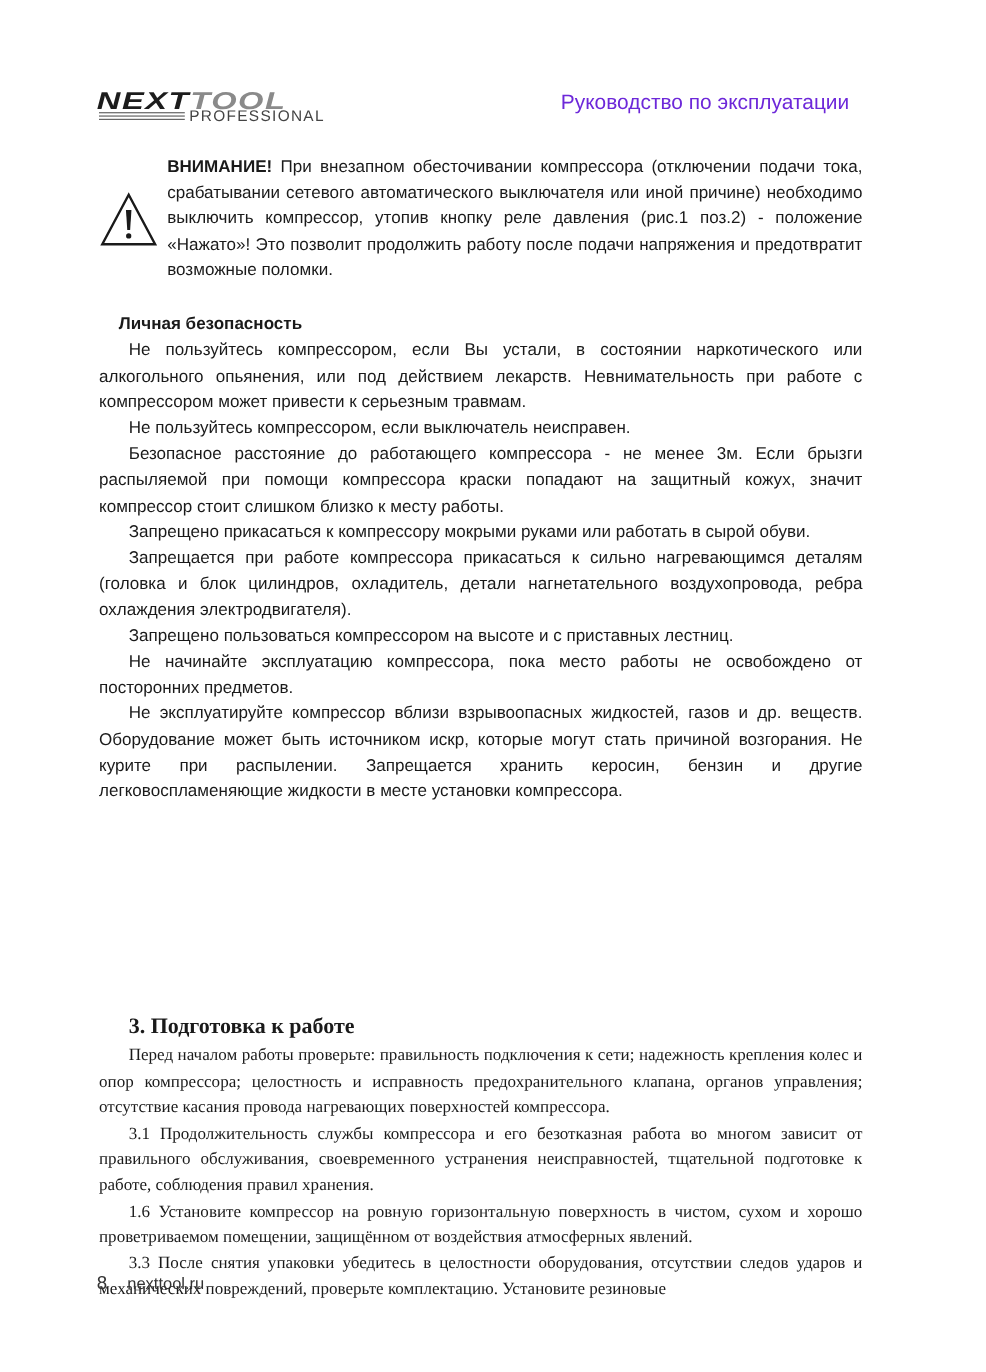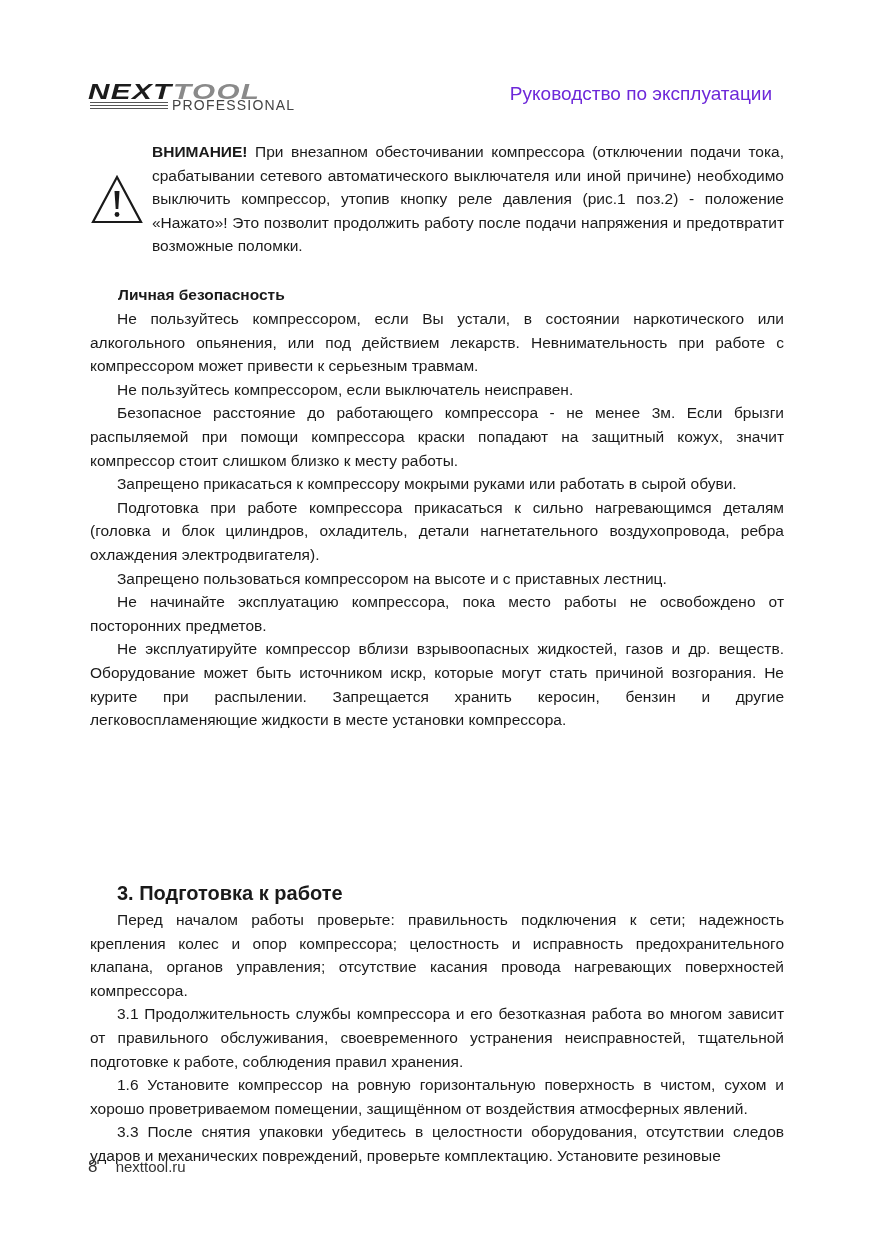--- a/index.html
+++ b/index.html
@@ -38,23 +38,23 @@
   }
   .warning { position: absolute; left: 90px; top: 140px; width: 694px; height: 125px; }
   .warning-icon { position: absolute; left: 0; top: 34px; width: 54px; height: 52px; }
   .warning-text {
     position: absolute; left: 62px; top: 0; width: 632px;
     font-size: 15.5px; line-height: 23.6px; text-align: justify; margin: 0;
   }
   .warning-text b { font-weight: bold; }
   .section-personal { position: absolute; left: 90px; top: 283px; width: 694px; }
   .subheading {
-    font-size: 15.5px; font-weight: bold; margin: 0 0 0 28px; line-height: 24px;
+    font-size: 15.5px; font-weight: bold; margin: 0 0 0 18px; line-height: 24px;
   }
-  .section-prep { position: absolute; left: 90px; top: 880px; width: 694px; }
+  .section-prep { position: absolute; left: 90px; top: 920px; width: 694px; font-family: Liberation Serif, serif; }
   .h2 { font-size: 20px; font-weight: bold; margin: 0 0 2px 27px; line-height: 26px; }
   .footer { position: absolute; left: 88px; top: 1157px; font-size: 15px; color: #333; }
   .footer .page-num { font-size: 17px; margin-right: 14px; }
   .footer .site { font-size: 15px; margin-top: 16px; }
 </style>
 </head>
 <body>
 
 <div class="header">
   <div class="logo">
@@ -78,21 +78,21 @@
   </svg>
   <p class="warning-text"><b>ВНИМАНИЕ!</b><span> При внезапном обесточивании компрессора (отключении подачи тока, срабатывании сетевого автоматического выключателя или иной причине) необходимо выключить компрессор, утопив кнопку реле давления (рис.1 поз.2) - положение «Нажато»! Это позволит продолжить работу после подачи напряжения и предотвратит возможные поломки.</span></p>
 </div>
 
 <div class="section-personal">
   <p class="subheading">Личная безопасность</p>
   <p class="p">Не пользуйтесь компрессором, если Вы устали, в состоянии наркотического или алкогольного опьянения, или под действием лекарств. Невнимательность при работе с компрессором может привести к серьезным травмам.</p>
   <p class="p">Не пользуйтесь компрессором, если выключатель неисправен.</p>
   <p class="p">Безопасное расстояние до работающего компрессора - не менее 3м. Если брызги распыляемой при помощи компрессора краски попадают на защитный кожух, значит компрессор стоит слишком близко к месту работы.</p>
   <p class="p">Запрещено прикасаться к компрессору мокрыми руками или работать в сырой обуви.</p>
-  <p class="p">Подготовка при работе компрессора прикасаться к сильно нагревающимся деталям (головка и блок цилиндров, охладитель, детали нагнетательного воздухопровода, ребра охлаждения электродвигателя).</p>
+  <p class="p">Запрещается при работе компрессора прикасаться к сильно нагревающимся деталям (головка и блок цилиндров, охладитель, детали нагнетательного воздухопровода, ребра охлаждения электродвигателя).</p>
   <p class="p">Запрещено пользоваться компрессором на высоте и с приставных лестниц.</p>
   <p class="p">Не начинайте эксплуатацию компрессора, пока место работы не освобождено от посторонних предметов.</p>
   <p class="p">Не эксплуатируйте компрессор вблизи взрывоопасных жидкостей, газов и др. веществ. Оборудование может быть источником искр, которые могут стать причиной возгорания. Не курите при распылении. Запрещается хранить керосин, бензин и другие легковоспламеняющие жидкости в месте установки компрессора.</p>
 </div>
 
 <div class="section-prep">
   <p class="h2">3. Подготовка к работе</p>
   <p class="p">Перед началом работы проверьте: правильность подключения к сети; надежность крепления колес и опор компрессора; целостность и исправность предохранительного клапана, органов управления; отсутствие касания провода нагревающих поверхностей компрессора.</p>
   <p class="p">3.1 Продолжительность службы компрессора и его безотказная работа во многом зависит от правильного обслуживания, своевременного устранения неисправностей, тщательной подготовке к работе, соблюдения правил хранения.</p>
   <p class="p">1.6 Установите компрессор на ровную горизонтальную поверхность в чистом, сухом и хорошо проветриваемом помещении, защищённом от воздействия атмосферных явлений.</p>

